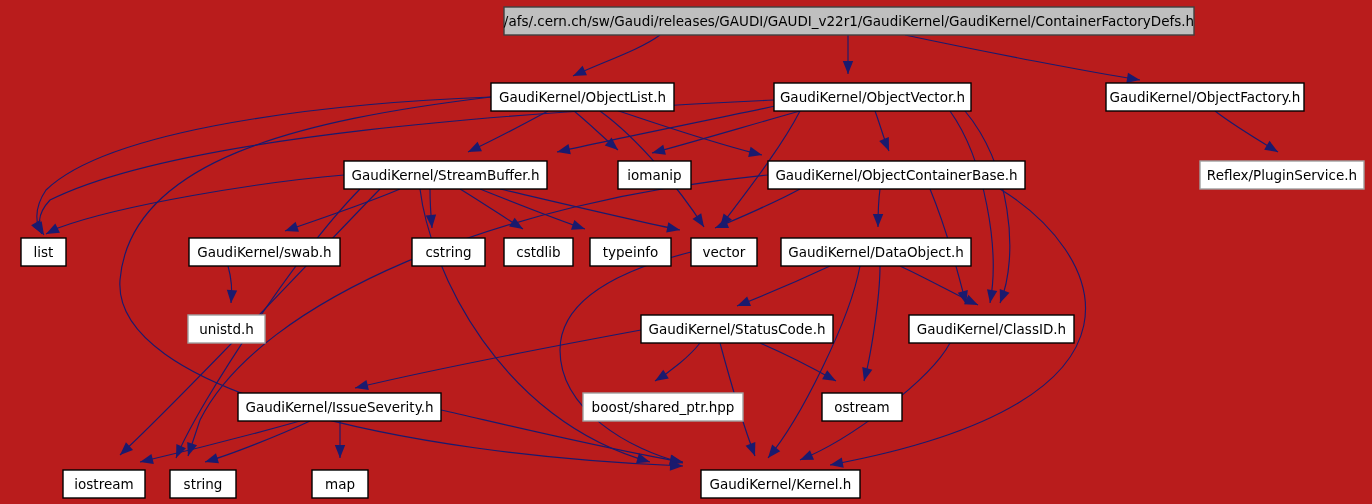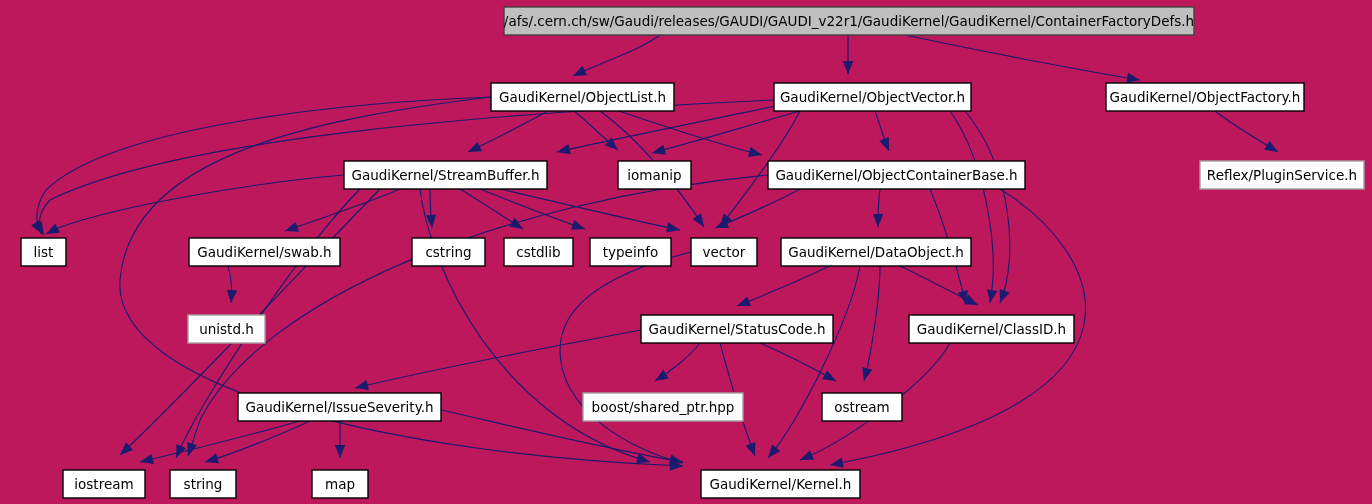--- a/index.html
+++ b/index.html
@@ -4,21 +4,21 @@
 <style>
   html, body {
     margin: 0;
     padding: 0;
     background: #ffffff;
   }
   #canvas-wrap {
     position: relative;
     width: 1372px;
     height: 504px;
-    background: #be185d;
+    background: #b91c1c;
     overflow: hidden;
     font-family: "DejaVu Sans", sans-serif;
     text-decoration: underline;
   }
   svg#graph {
     position: absolute;
     left: 0;
     top: 0;
     width: 1372px;
     height: 504px;

